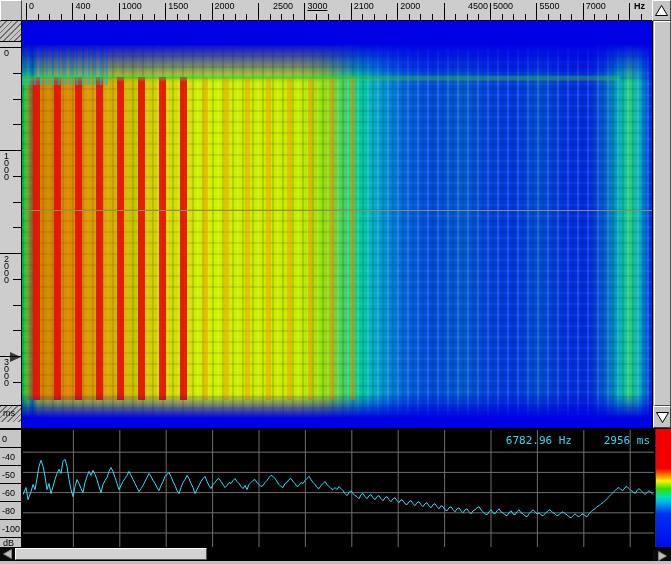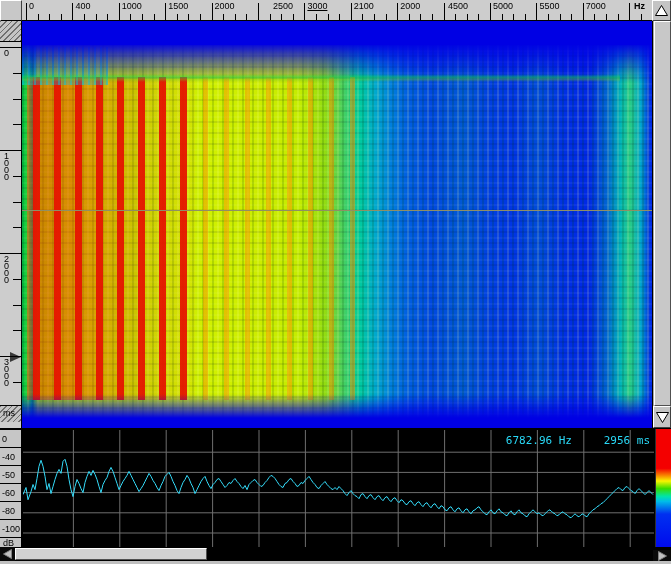--- a/index.html
+++ b/index.html
@@ -146,21 +146,21 @@
         <div class="f-label" style="left: 192.6px;">2000</div>
         <div class="f-tick-major" style="left: 236px;"></div>
         <div class="f-label" style="left: 251px; text-align: right;">2500</div>
         <div class="f-tick-major" style="left: 282.4px;"></div>
         <div class="f-label" style="left: 285.4px; text-decoration: underline;">3000</div>
         <div class="f-tick-major" style="left: 328.8px;"></div>
         <div class="f-label" style="left: 331.8px;">2100</div>
         <div class="f-tick-major" style="left: 375.2px;"></div>
         <div class="f-label" style="left: 378.2px;">2000</div>
         <div class="f-tick-major" style="left: 421.6px;"></div>
-        <div class="f-label" style="left: 426px;">4500</div>
+        <div class="f-label" style="left: 446px;">4500</div>
         <div class="f-tick-major" style="left: 468px;"></div>
         <div class="f-label" style="left: 471px;">5000</div>
         <div class="f-tick-major" style="left: 514.4px;"></div>
         <div class="f-label" style="left: 517.4px;">5500</div>
         <div class="f-tick-major" style="left: 560.8px;"></div>
         <div class="f-label" style="left: 563.8px;">7000</div>
         <div class="f-tick-major" style="left: 607.2px;"></div>
         <div class="f-tick-minor" style="left: 15.6px;"></div>
         <div class="f-tick-minor" style="left: 27.2px;"></div>
         <div class="f-tick-minor" style="left: 38.8px;"></div>

